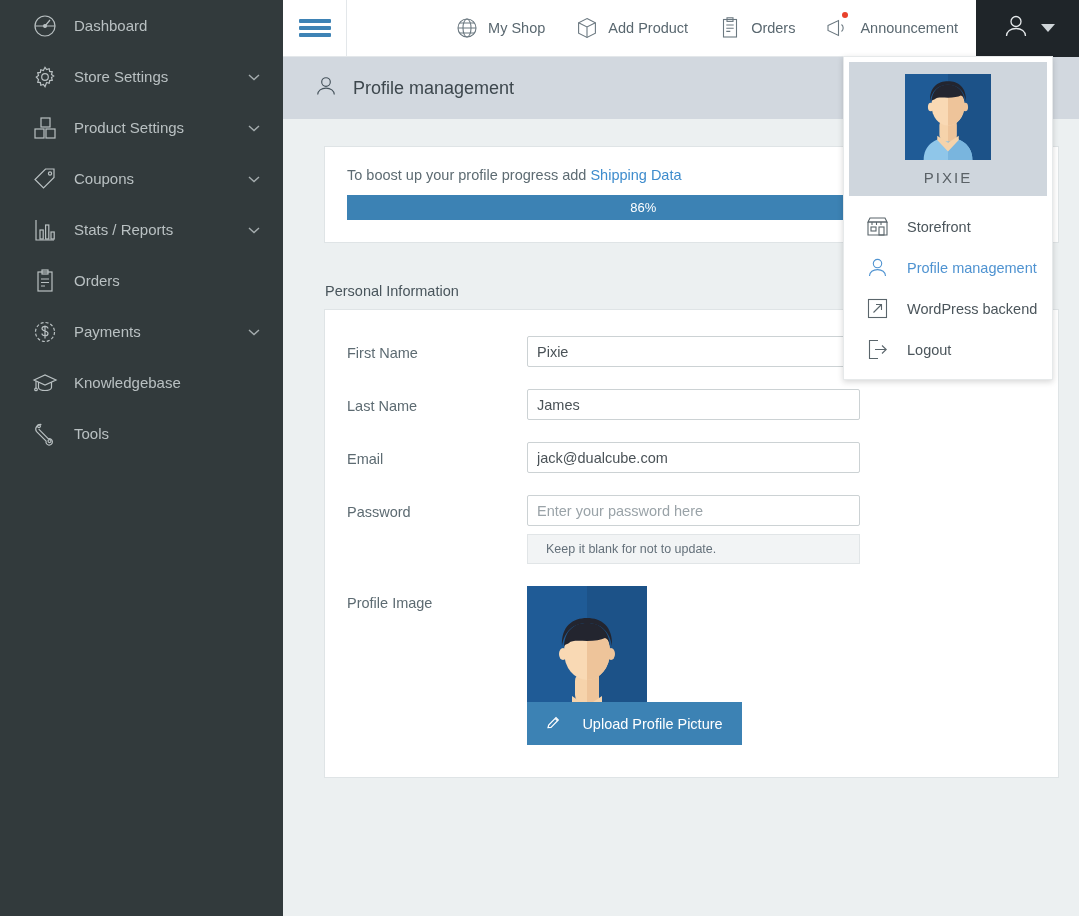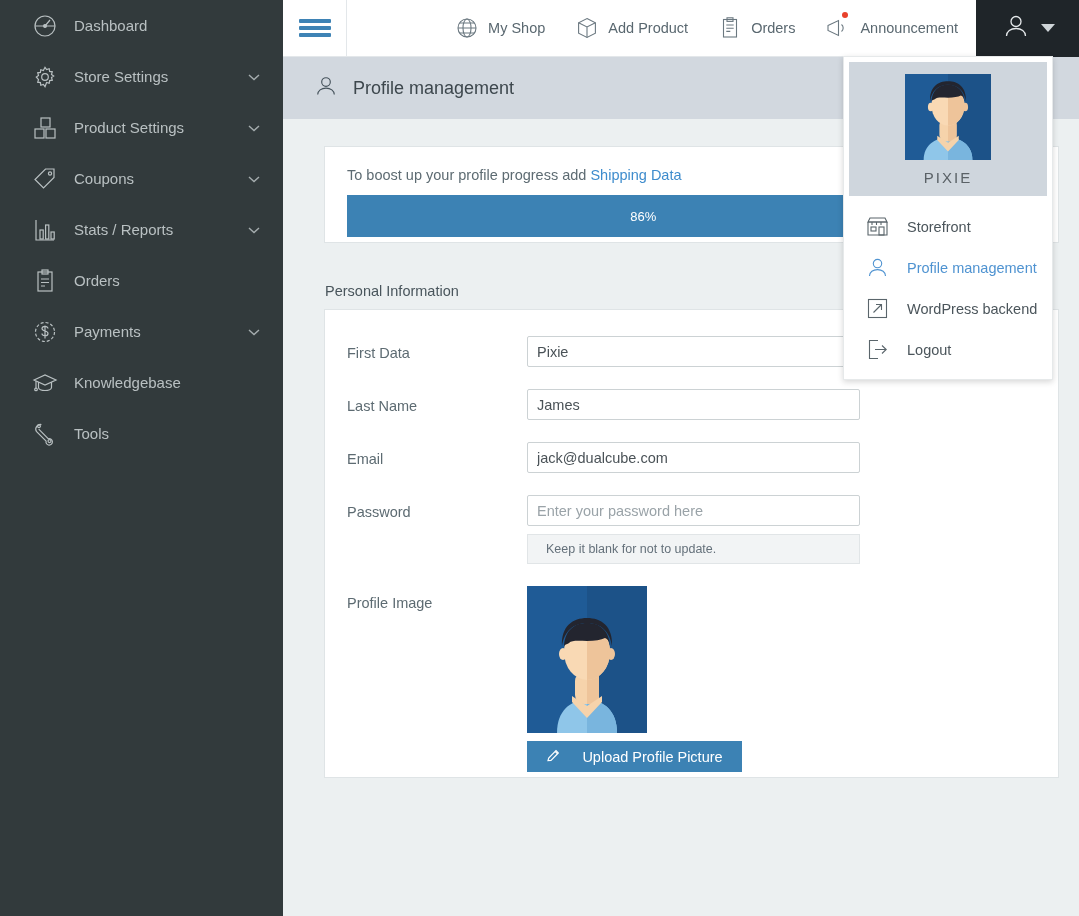--- a/index.html
+++ b/index.html
@@ -96,21 +96,21 @@
   }
   .card {
     background: #ffffff; border: 1px solid #dfe4e6;
     margin: 27px 31px 0 30px;
   }
   #progress-card { padding: 20px 22px 22px 22px; }
   .progress-text { font-size: 14.5px; color: #5d6b72; margin-bottom: 12px; }
   .progress-text a { color: #3e8ccd; text-decoration: none; }
   .progress-track { height: 25px; background: #eef2f3; width: 100%; }
   .progress-fill {
-    height: 42px; background: #3c82b4; color: #fff; font-size: 13px;
+    height: 25px; background: #3c82b4; color: #fff; font-size: 13px;
     display: flex; align-items: center; justify-content: center;
   }
   .section-label {
     font-size: 14.5px; color: #49555c;
     margin: 40px 0 10px 31px;
   }
   #form-card { margin-top: 0; padding: 26px 0 0 0; }
   .form-row {
     display: flex; align-items: flex-start;
     padding: 0 0 0 22px; margin-bottom: 22px;
@@ -128,25 +128,24 @@
   }
   .form-row input::placeholder { color: #9aa3a8; }
   .help-note {
     margin-top: 8px; background: #f2f4f5; border: 1px solid #e1e5e7;
     font-size: 12.5px; color: #64707a; padding: 7px 10px 7px 18px;
   }
   #avatar-row { margin-bottom: 0; padding-bottom: 44px; }
   #avatar-box { position: relative; width: 120px; }
   .upload-btn {
     position: absolute; left: 0; top: 116px;
-    width: 215px; height: 31px; background: #3c82b4; color: #fff;
+    width: 215px; height: 43px; background: #3c82b4; color: #fff;
     font-size: 14.5px; display: flex; align-items: center;
     justify-content: center; gap: 21px; cursor: pointer; border: none;
     font-family: "Liberation Sans", sans-serif;
-    margin-top: 39px;
   }
 
   
   .av { display: block; }
 
   
   #user-menu {
     position: absolute; left: 843px; top: 56px;
     width: 210px; background: #ffffff;
     border: 1px solid #e6e9ea;
@@ -384,21 +383,21 @@
         <span>86%</span>
       </div>
     </div>
   </div>
 
   <div class="section-label">Personal Information</div>
 
   <div class="card" id="form-card">
 
     <div class="form-row">
-      <div class="lbl">First Data</div>
+      <div class="lbl">First Name</div>
       <div class="ctl">
         <input type="text" value="Pixie" style="">
       </div>
     </div>
 
     <div class="form-row">
       <div class="lbl">Last Name</div>
       <div class="ctl">
         <input type="text" value="James" style="">
       </div>

